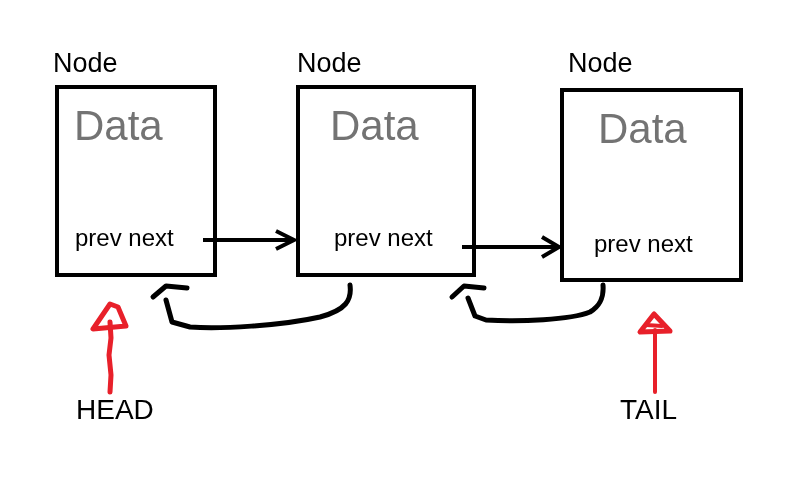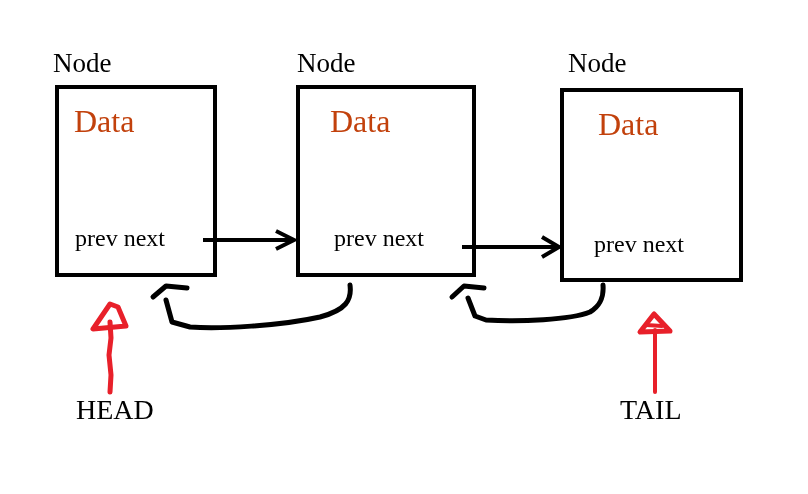--- a/index.html
+++ b/index.html
@@ -6,21 +6,21 @@
     margin: 0;
     padding: 0;
     background: #ffffff;
   }
   #canvas {
     position: relative;
     width: 808px;
     height: 494px;
     background: #ffffff;
     overflow: hidden;
-    font-family: Liberation Serif, serif;
+    font-family: Liberation Sans, sans-serif;
   }
   svg.layer {
     position: absolute;
     left: 0;
     top: 0;
     width: 808px;
     height: 494px;
   }
   .node-box {
     position: absolute;
@@ -30,22 +30,22 @@
   }
   .node-label {
     position: absolute;
     color: #000000;
     font-size: 27px;
     line-height: 1;
     white-space: nowrap;
   }
   .data-label {
     position: absolute;
-    color: #c2410c;
-    font-size: 32px;
+    color: #737373;
+    font-size: 42px;
     line-height: 1;
     white-space: nowrap;
   }
   .ptr-label {
     position: absolute;
     color: #000000;
     font-size: 24px;
     line-height: 1;
     white-space: nowrap;
   }

